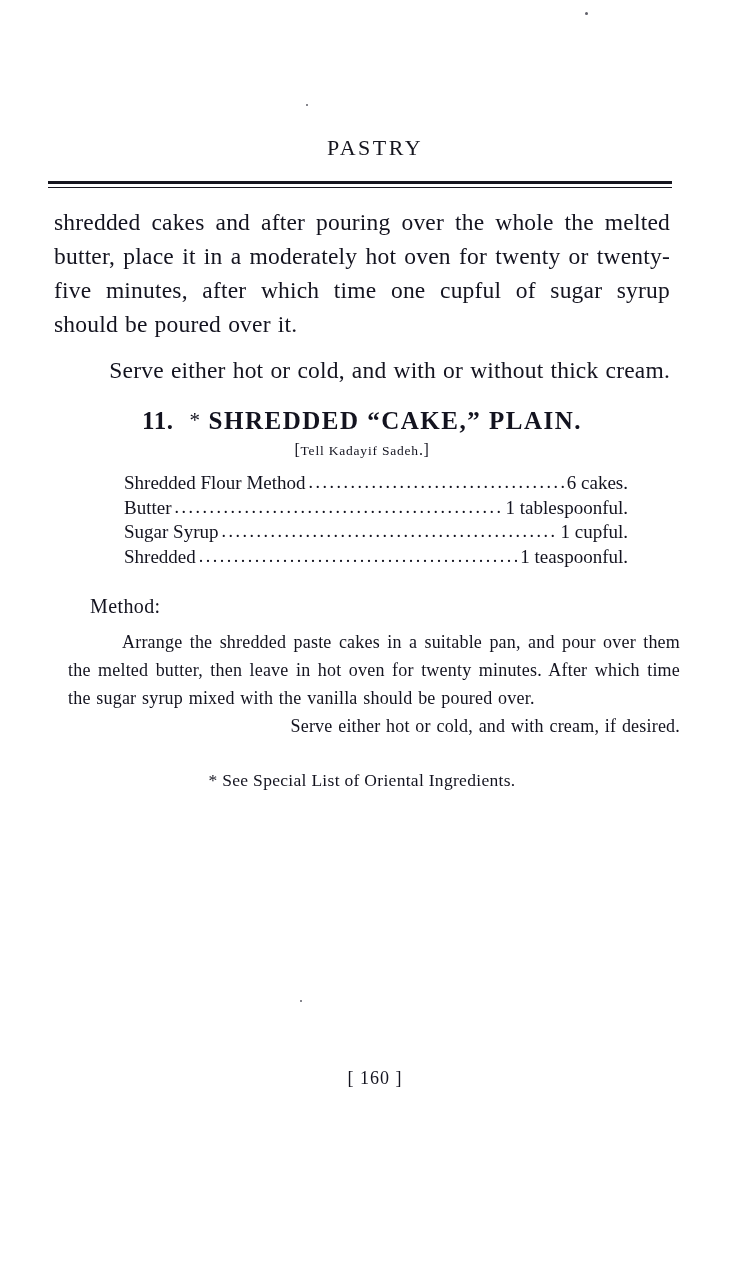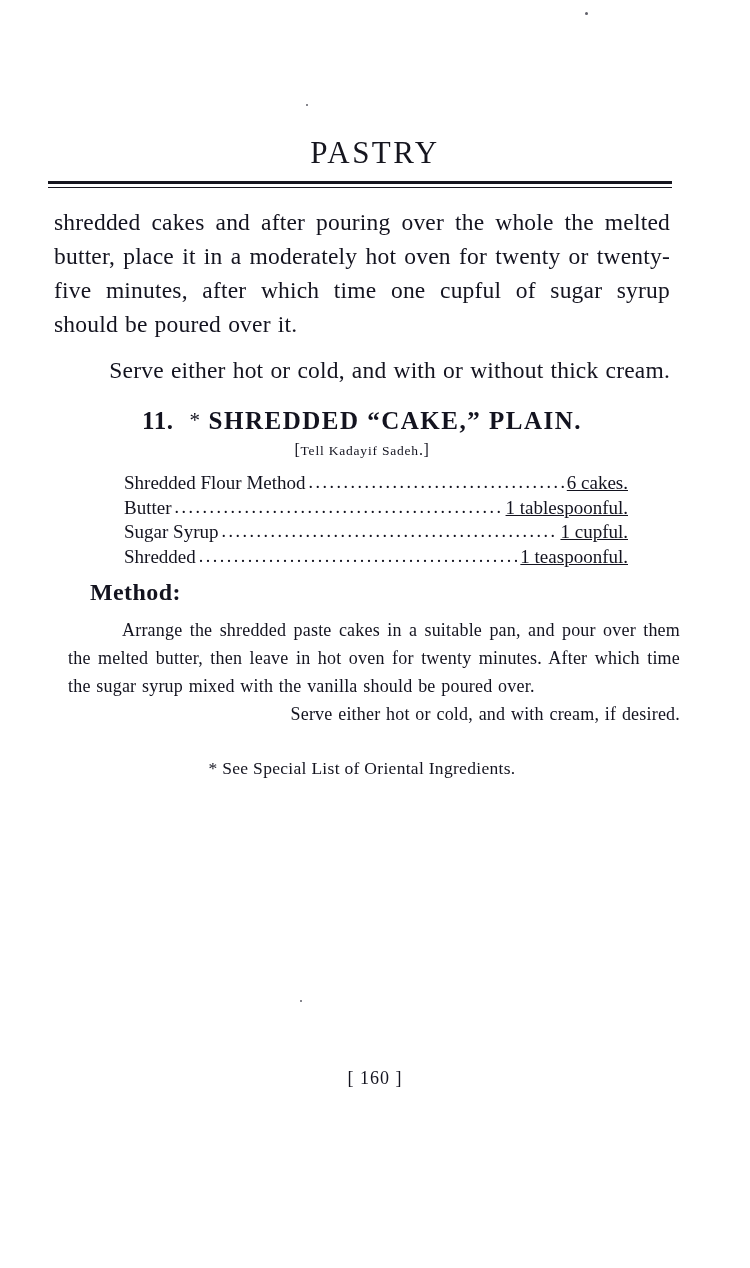--- a/index.html
+++ b/index.html
@@ -32,21 +32,21 @@
     opacity: .75;
   }
 
   .running-head {
     position: absolute;
     left: 0;
     top: 135px;
     width: 750px;
     text-align: center;
     font-family: "Liberation Serif", serif;
-    font-size: 31px;
+    font-size: 22px;
     letter-spacing: 2.5px;
     color: #16161f;
   }
 
   .rule-double {
     position: absolute;
     left: 48px;
     top: 181px;
     width: 624px;
   }
@@ -141,28 +141,27 @@
   .ing-dots {
     flex: 1 1 auto;
     overflow: hidden;
     margin: 0 3px;
     letter-spacing: 2.5px;
     color: #13131f;
     font-size: 18px;
     position: relative;
     top: -1px;
   }
-  .ing-qty { flex: 0 0 auto; text-align: center; text-decoration: underline; }
+  .ing-qty { flex: 0 0 auto; text-align: center; }
 
   .method-label {
-    margin-top: 10px;
+    margin-top: 26px;
     margin-left: 36px;
-    font-size: 24px;
+    font-size: 20px;
     letter-spacing: .4px;
-    font-weight: bold;
   }
 
   .method-body {
     margin-top: 10px;
     margin-left: 14px;
     width: 612px;
   }
   .method-body p.para {
     font-size: 18px;
     line-height: 28px;

